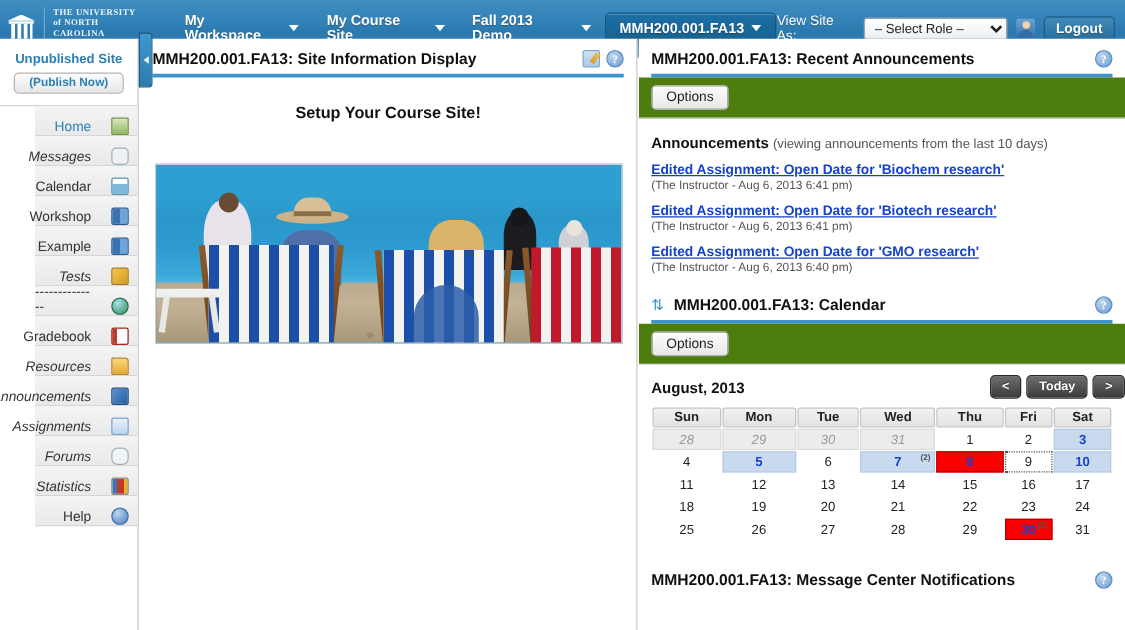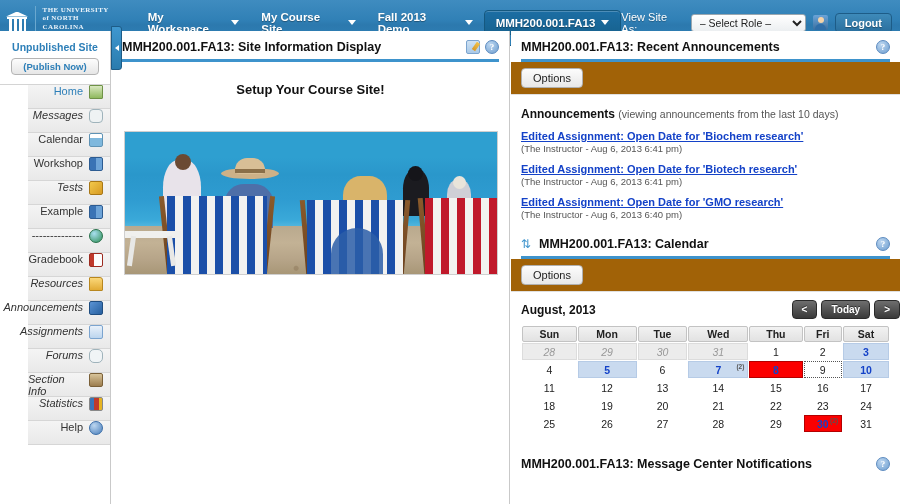--- a/index.html
+++ b/index.html
@@ -96,22 +96,22 @@
     justify-content:center; gap: 5px; border-bottom: 1px solid #d4d4d4;
   }
   #unpublished-label { color:#2d7fb8; font-size: 10.5px; font-weight: bold; }
   #publish-now-button {
     font-size: 9.5px; font-weight: bold; color:#2d7fb8;
     padding: 2px 11px; border-radius: 4px;
     background: linear-gradient(to bottom,#fdfdfd,#e6e6e6);
     border: 1px solid #b4b4b4; cursor: pointer;
   }
   .nav-item {
-    height: 24px; display: flex; align-items: flex-start; justify-content: flex-end;
-    gap: 6px; padding-right: 7px; font-size: 11px; color: #333;
+    height: 24px; display: flex; align-items: flex-end; justify-content: flex-end;
+    gap: 16px; padding-right: 7px; font-size: 11px; color: #333;
     background: linear-gradient(to bottom,#f4f4f4,#e9e9e9);
     border-bottom: 1px solid #d6d6d6; cursor: pointer; margin-left: 28px;
   }
   .nav-item.italic { font-style: italic; }
   .nav-item.active-link { color: #2d7fb8; }
   .nav-icon { width: 14px; height: 14px; flex: 0 0 14px; border-radius: 2px; }
 
   #collapse-handle {
     position: absolute; left: 111px; top: 26px; width: 11px; height: 44px;
     background: linear-gradient(to bottom,#3f97cf,#2a7cae);
@@ -191,21 +191,21 @@
   .frame-l, .frame-r {
     position:absolute; width:5px; background: linear-gradient(to bottom,#8a5a2b,#6b4220);
   }
 
   
   #right {
     position: absolute; left: 511px; top: 31px; width: 389px; height: 473px;
     background:#ffffff; overflow: hidden;
   }
   .options-bar {
-    background: #a16207; border-bottom:1px solid #e0e0e0; padding: 6px 10px;
+    background: #4d7c0f; border-bottom:1px solid #e0e0e0; padding: 6px 10px;
   }
   .options-button {
     font-size: 11px; color:#222; padding: 3px 11px; border-radius:4px;
     background: linear-gradient(to bottom,#fcfcfc,#e8e8e8);
     border:1px solid #b0b0b0; cursor:pointer; display:inline-block;
   }
   #ann-body { padding: 12px 10px 0 10px; }
   #ann-heading-row { font-size: 12px; margin-bottom: 9px; }
   #ann-heading-row b { color:#111; }
   #ann-heading-row span { color:#555; font-size: 10.5px; }
@@ -315,28 +315,28 @@
         <span class="nav-icon" style="background:#eef2f3;border:1px solid #9fb3bb;border-radius:4px;"></span>
       </div>
       <div class="nav-item">
         <span>Calendar</span>
         <span class="nav-icon" style="background:linear-gradient(to bottom,#ffffff 0 4px,#7fb8dd 4px);border:1px solid #5f93b5;"></span>
       </div>
       <div class="nav-item">
         <span>Workshop</span>
         <span class="nav-icon" style="background:linear-gradient(to right,#3a73b5 50%,#6ea4d8 50%);border:1px solid #2d5c92;"></span>
       </div>
-      <div class="nav-item italic">
-        <span>Tests</span>
-        <span class="nav-icon" style="background:linear-gradient(135deg,#f2c84b,#d79a22);border:1px solid #a87716;"></span>
-      </div>
       <div class="nav-item">
         <span>Example</span>
         <span class="nav-icon" style="background:linear-gradient(to right,#3a73b5 50%,#6ea4d8 50%);border:1px solid #2d5c92;"></span>
       </div>
+      <div class="nav-item italic">
+        <span>Tests</span>
+        <span class="nav-icon" style="background:linear-gradient(135deg,#f2c84b,#d79a22);border:1px solid #a87716;"></span>
+      </div>
       <div class="nav-item">
         <span>--------------</span>
         <span class="nav-icon" style="background:radial-gradient(circle at 35% 30%,#a8dff0,#2f8f57);border:1px solid #26704a;border-radius:50%;"></span>
       </div>
       <div class="nav-item">
         <span>Gradebook</span>
         <span class="nav-icon" style="background:linear-gradient(to right,#c0392b 0 4px,#fdfdfd 4px);border:1px solid #9c2b20;"></span>
       </div>
       <div class="nav-item italic">
         <span>Resources</span>
@@ -346,24 +346,20 @@
         <span>Announcements</span>
         <span class="nav-icon" style="background:linear-gradient(135deg,#5a93d4,#27609f);border:1px solid #1f4d80;"></span>
       </div>
       <div class="nav-item italic">
         <span>Assignments</span>
         <span class="nav-icon" style="background:linear-gradient(to bottom,#e9f1fa,#bcd5ee);border:1px solid #7ba4cf;"></span>
       </div>
       <div class="nav-item italic">
         <span>Forums</span>
         <span class="nav-icon" style="background:#f0f4f6;border:1px solid #9fb3bb;border-radius:5px;"></span>
-      </div>
-      <div class="nav-item italic">
-        <span>Section Info</span>
-        <span class="nav-icon" style="background:linear-gradient(to bottom,#d8c49a,#9c7d4e);border:1px solid #7a6038;"></span>
       </div>
       <div class="nav-item italic">
         <span>Statistics</span>
         <span class="nav-icon" style="background:linear-gradient(to right,#3b74b8 0 4px,#c0392b 4px 9px,#e6b422 9px);border:1px solid #888;"></span>
       </div>
       <div class="nav-item">
         <span>Help</span>
         <span class="nav-icon" style="background:radial-gradient(circle at 35% 30%,#bcd6f0,#4a7fbb);border:1px solid #3a6da8;border-radius:50%;"></span>
       </div>
     </div>

